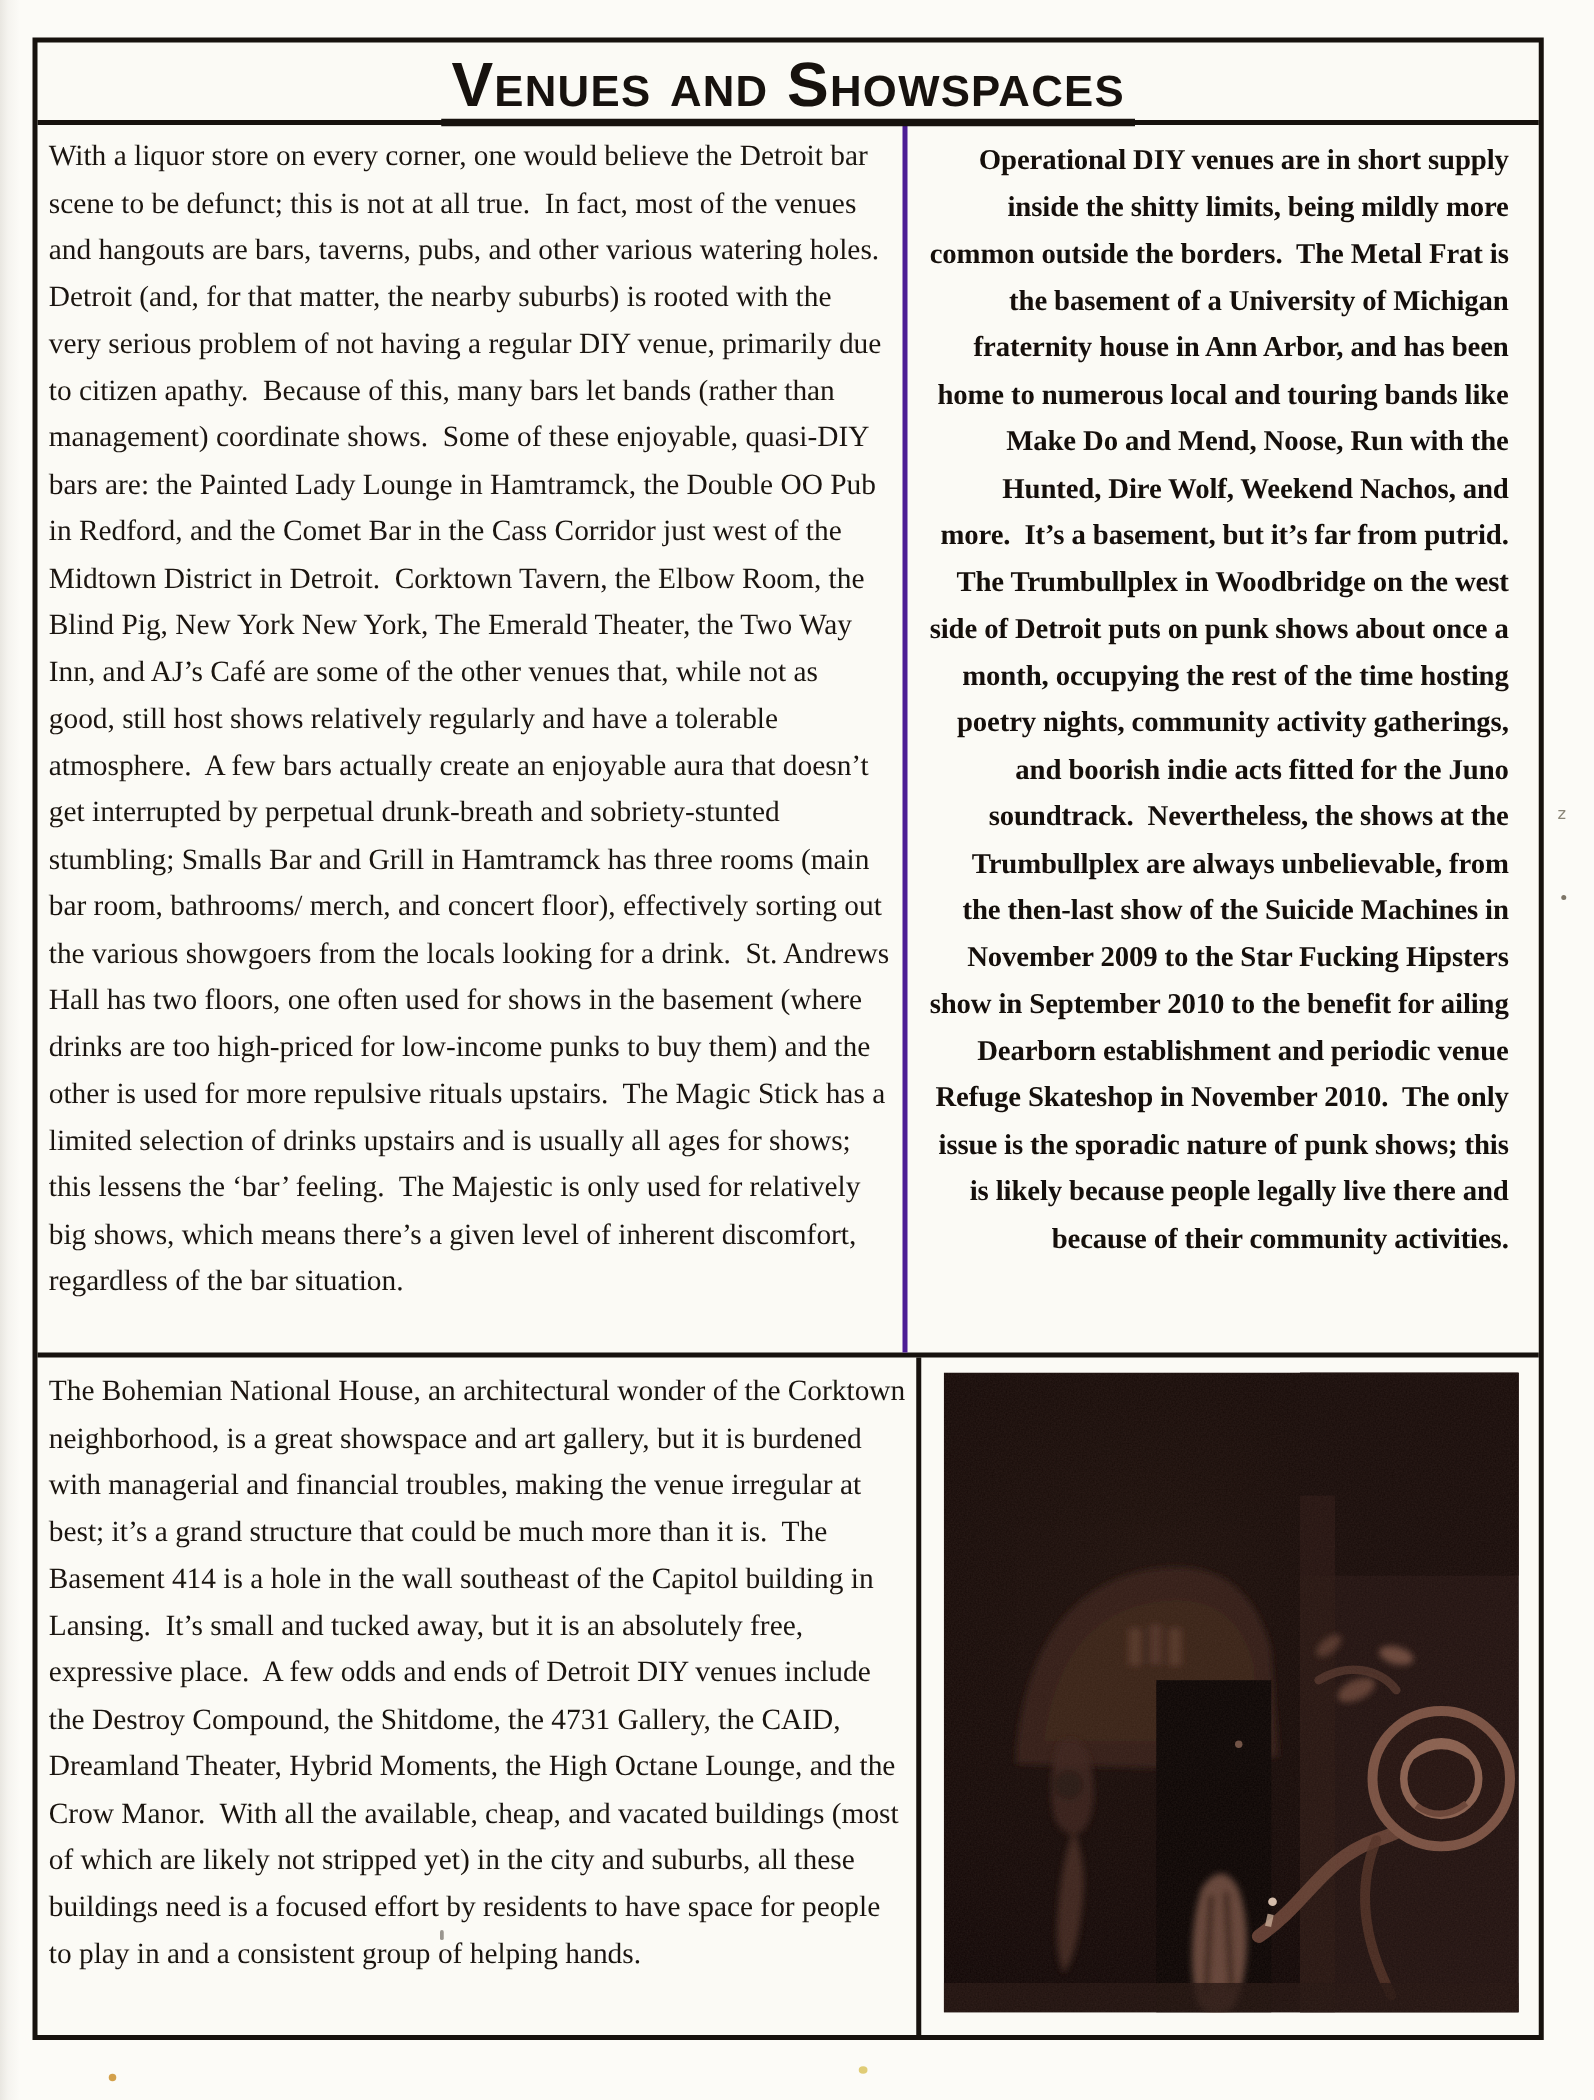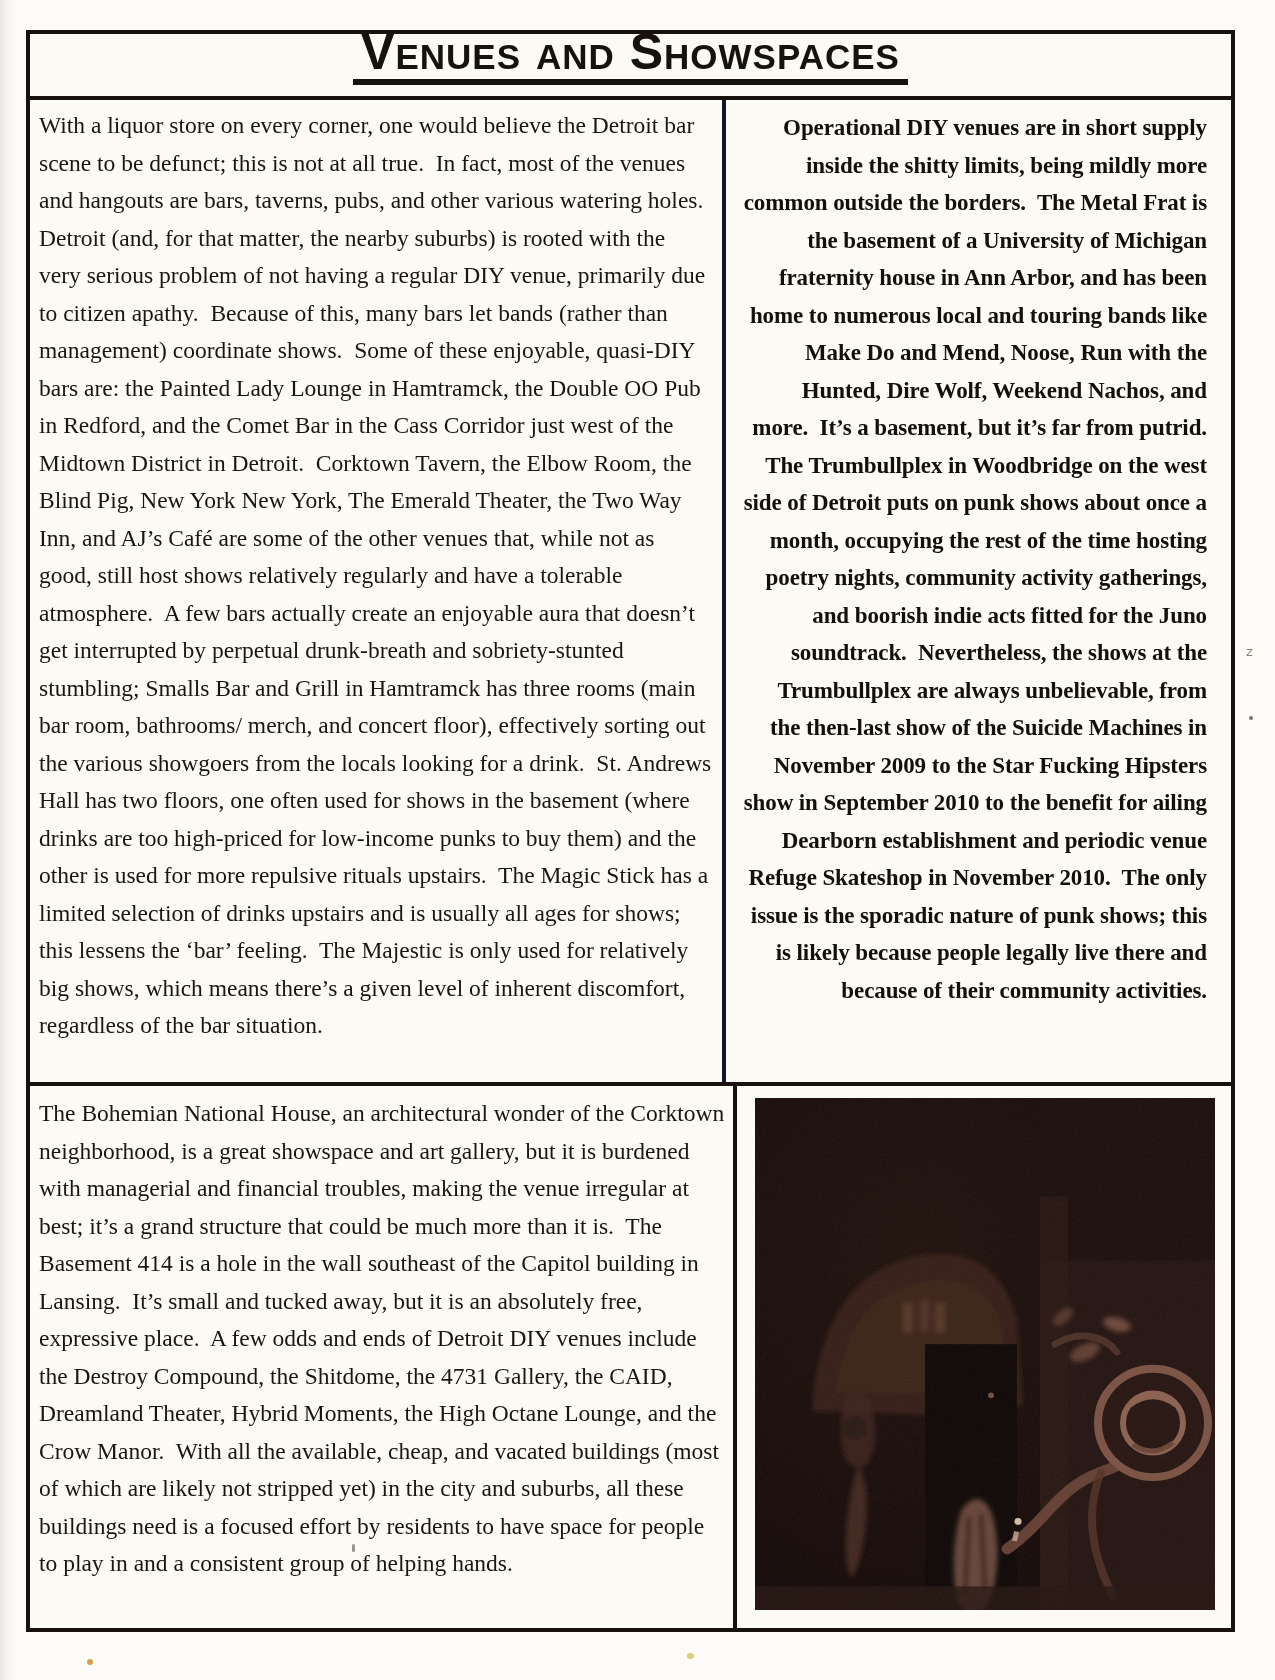--- a/index.html
+++ b/index.html
@@ -17,27 +17,27 @@
     position:absolute;left:26px;top:30px;width:1209px;height:1602px;
     box-sizing:border-box;border:4px solid #17120e;background:#fbfaf5;
   }
   .header{
     height:62px;border-bottom:4px solid #17120e;
     display:flex;align-items:flex-end;justify-content:center;
   }
   .title{
     font-family:"Liberation Sans",sans-serif;font-weight:bold;
     font-variant:small-caps;font-size:50px;letter-spacing:1px;
-    color:#17120e;line-height:.95;margin:16px;
+    color:#17120e;line-height:.95;margin:0;
     border-bottom:6px solid #17120e;padding:0 8px 3px 8px;
     transform:translateY(5px);
   }
   .content{display:flex;flex-direction:column;height:calc(100% - 66px)}
   .row-top{display:flex;height:986px;box-sizing:border-box;border-bottom:4px solid #17120e}
-  .col-left{width:707px;box-sizing:border-box;border-right:4px solid #0f172a;padding:7px 10px 0 9px}
+  .col-left{width:707px;box-sizing:border-box;border-right:4px solid #4c1d95;padding:7px 10px 0 9px}
   .col-right{flex:1;padding:9px 24px 0 17px}
   .row-bottom{display:flex;flex:1;min-height:0}
   .bottom-left{width:707px;box-sizing:border-box;border-right:4px solid #17120e;padding:9px 5px 0 9px}
   .bottom-right{flex:1;padding:12px 16px 18px 18px;box-sizing:border-box}
   p.body{
     margin:0;font-size:23.5px;line-height:37.5px;color:#1b1510;
     white-space:pre-wrap;text-align:left;
   }
   .col-right p.body{
     font-weight:bold;font-size:23px;color:#150f0b;width:464px;

